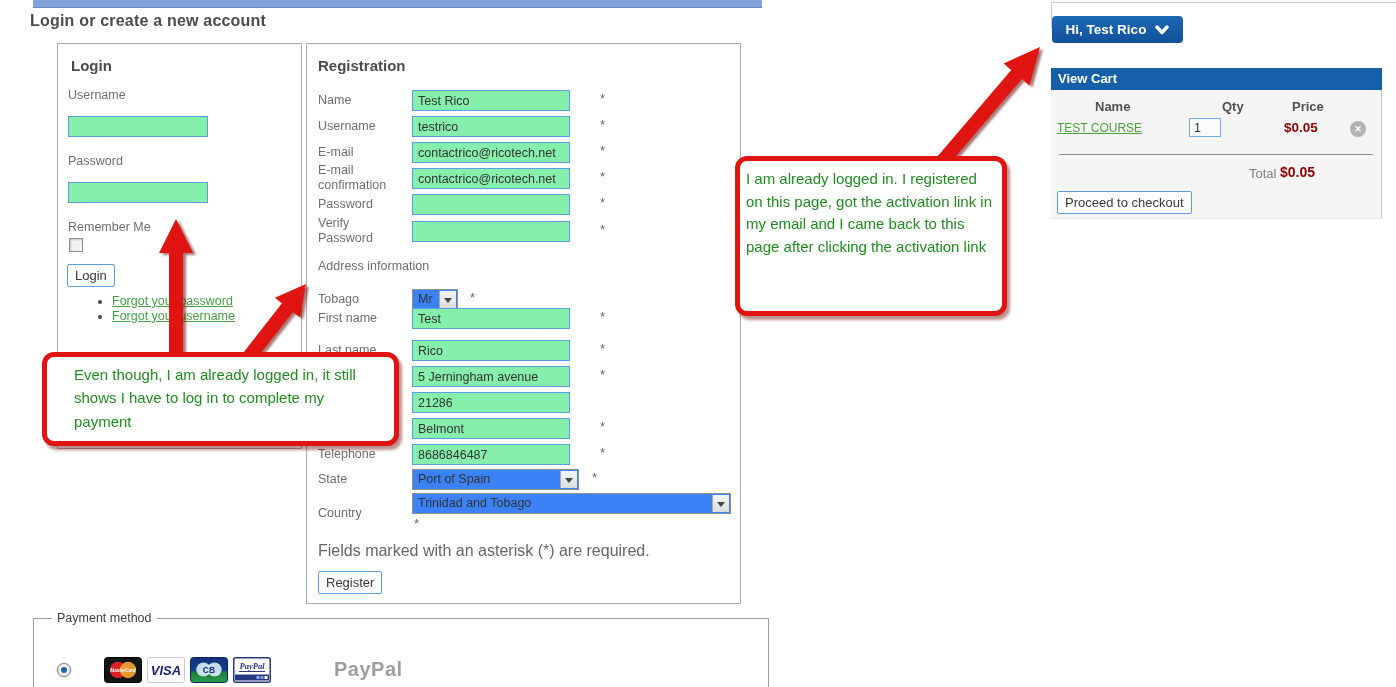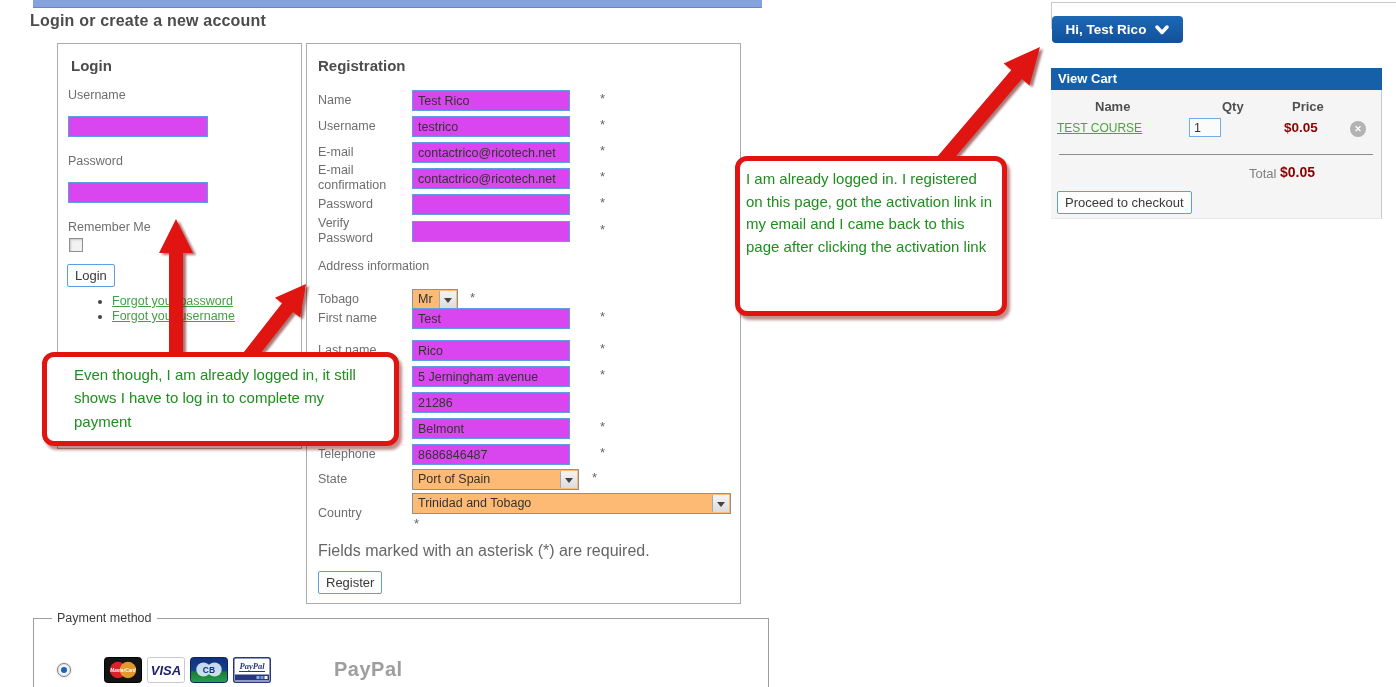--- a/index.html
+++ b/index.html
@@ -15,42 +15,42 @@
   .page-heading{left:30px;top:12px;font-size:16px;font-weight:bold;color:#4c4c4c;letter-spacing:.2px;}
 
   
   .panel{border:1px solid #ababab;background:#fff;}
   .login-panel{left:57px;top:43px;width:243px;height:404px;}
   .reg-panel{left:306px;top:43px;width:433px;height:559px;}
   .p-heading{position:absolute;font-size:15px;font-weight:bold;color:#4c4c4c;}
   .flabel{position:absolute;font-size:12.5px;color:#6e6e6e;}
 
   .tinput{
-    position:absolute;height:19px;background:#d946ef;border:1px solid #5b9fe0;
+    position:absolute;height:19px;background:#86efac;border:1px solid #5b9fe0;
     font-family:"Liberation Sans",sans-serif;font-size:12.5px;color:#333;padding:0 0 0 5px;box-sizing:content-box;
   }
   .btn{
     position:absolute;background:#fdfdfd;border:1px solid #5b9fe0;border-radius:2px;
     font-family:"Liberation Sans",sans-serif;font-size:13px;color:#3a3a3a;padding:3px 7px;cursor:pointer;
   }
   .checkbox{
     position:absolute;width:12px;height:12px;background:#f2f2f2;border:1px solid #8f8f8f;
     box-shadow:inset 1px 1px 2px rgba(0,0,0,.18);
   }
   .link-list{position:absolute;left:36px;top:250px;margin:0;padding:0 0 0 18px;}
   .link-list li{font-size:12.5px;line-height:14px;color:#444;margin-bottom:1px;}
   .glink{color:#44a044;text-decoration:underline;cursor:pointer;}
 
   
   .rrow{position:absolute;left:0;width:100%;height:23px;}
   .rlabel{position:absolute;left:11px;top:3px;font-size:12.5px;color:#6e6e6e;white-space:nowrap;}
   .rrow.wrap .rlabel{top:-5px;width:80px;line-height:15px;white-space:normal;}
   .rinput{position:absolute;left:105px;top:0;width:151px;}
   .rstar{position:absolute;left:293px;top:1px;font-size:13px;color:#666;}
-  .fselect{position:absolute;left:105px;top:0;height:19px;background:#fdba74;border:1px solid #919191;}
+  .fselect{position:absolute;left:105px;top:0;height:19px;background:#3b82f6;border:1px solid #919191;}
   .fsel-value{position:absolute;left:5px;top:2px;font-size:12.5px;color:#333;white-space:nowrap;}
   .fsel-btn{position:absolute;right:1px;top:1px;width:16px;height:17px;background:linear-gradient(#f4f4f4,#dcdcdc);border-left:1px solid #aaa;}
   .fsel-btn::after{content:"";position:absolute;left:4px;top:7px;border:4px solid transparent;border-top:5px solid #444;}
   .note{position:absolute;font-size:16px;color:#666;text-align:center;}
 
   
   .cart-topline{left:1051px;top:2px;width:344px;height:26px;border-top:1px solid #c9c9c9;border-left:1px solid #c9c9c9;}
   .hi-btn{
     left:1052px;top:16px;width:131px;height:27px;border-radius:4px;cursor:pointer;
     background:linear-gradient(#1c68b4,#12519b);display:flex;align-items:center;justify-content:center;gap:9px;

